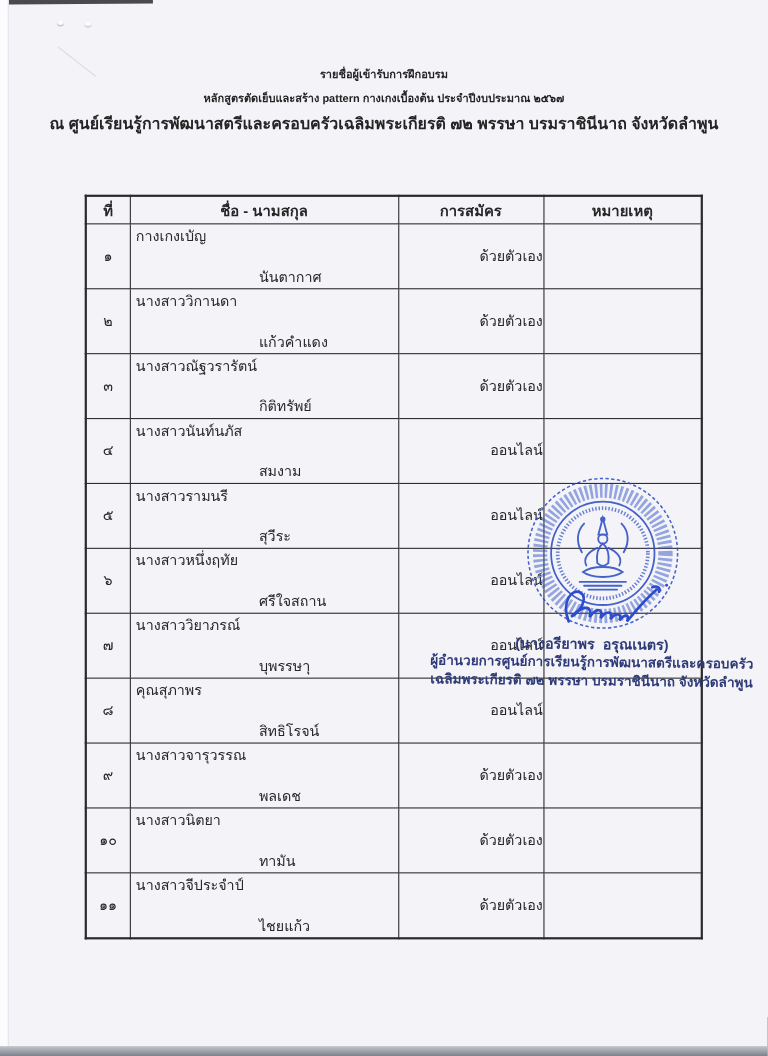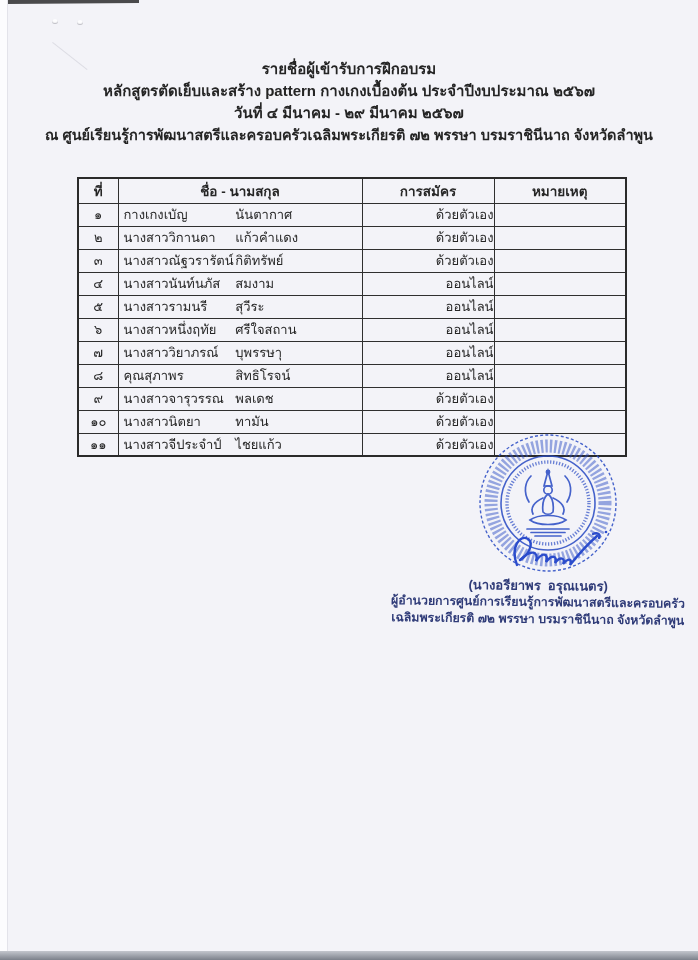--- a/index.html
+++ b/index.html
@@ -32,43 +32,43 @@
   .hole-1 { left:52px; top:19px; }
   .hole-2 { left:77px; top:20px; }
   .fold-mark {
     position:absolute; left:58px; top:26px; width:44px; height:34px;
     border-bottom:1px solid rgba(160,160,175,.45);
     transform:rotate(38deg); opacity:.6;
   }
 
   
   .titles { position:absolute; left:0; top:58px; width:698px; text-align:center; }
-  .title-line { font-weight:bold; font-size:15px; line-height:22px; color:#242424; }
+  .title-line { font-weight:bold; font-size:10px; line-height:22px; color:#242424; }
   .title-line.l4 { font-size:14.5px; }
 
   
   table.participants {
     position:absolute; left:77px; top:177px; width:548px;
     border-collapse:collapse; table-layout:fixed;
     border:2px solid #2a2a2a;
     background:transparent;
   }
   .participants th, .participants td {
     border:1px solid #2f2f2f; font-size:13px; color:#262626;
     overflow:hidden; white-space:nowrap;
   }
   .participants th { height:25px; font-weight:bold; text-align:center; font-size:13.5px; }
   .participants td { height:23px; }
   .c-no  { width:40px;  text-align:center; }
   .c-name{ width:244px; }
   .c-reg { width:132px; text-align:right; }
-  .c-rem { width:132px; }
+  .c-rem { width:144px; }
   .name-wrap { display:flex; padding-left:5px; }
   .name-first { width:47%; }
-  .name-last  { flex:1; }
+  .name-last  { flex:1;margin-top:37px; }
 
   
   .stamp { position:absolute; left:473px; top:428px; width:150px; height:150px; opacity:.88; }
   .signature { position:absolute; left:505px; top:527px; width:112px; height:52px; }
 
   .sig-block {
     position:absolute; left:382px; top:577px; width:312px;
     text-align:center; color:#2f3b78; transform:rotate(0.7deg);
   }
   .sig-name  { font-weight:bold; font-size:13px; line-height:17px; white-space:pre; }
@@ -82,21 +82,20 @@
   <div class="edge-top-left"></div>
   <div class="edge-left"></div>
   <div class="edge-bottom"></div>
   <div class="punch-hole hole-1"></div>
   <div class="punch-hole hole-2"></div>
   <div class="fold-mark"></div>
 
   <div class="titles">
     <div class="title-line">รายชื่อผู้เข้ารับการฝึกอบรม</div>
     <div class="title-line">หลักสูตรตัดเย็บและสร้าง pattern กางเกงเบื้องต้น ประจำปีงบประมาณ ๒๕๖๗</div>
-    <div class="title-line">วันที่ ๔ มีนาคม - ๒๙ มีนาคม ๒๕๖๗</div>
     <div class="title-line l4">ณ ศูนย์เรียนรู้การพัฒนาสตรีและครอบครัวเฉลิมพระเกียรติ ๗๒ พรรษา บรมราชินีนาถ จังหวัดลำพูน</div>
   </div>
 
   <table class="participants">
     <thead>
       <tr>
         <th class="c-no">ที่</th>
         <th class="c-name">ชื่อ - นามสกุล</th>
         <th class="c-reg">การสมัคร</th>
         <th class="c-rem">หมายเหตุ</th>

